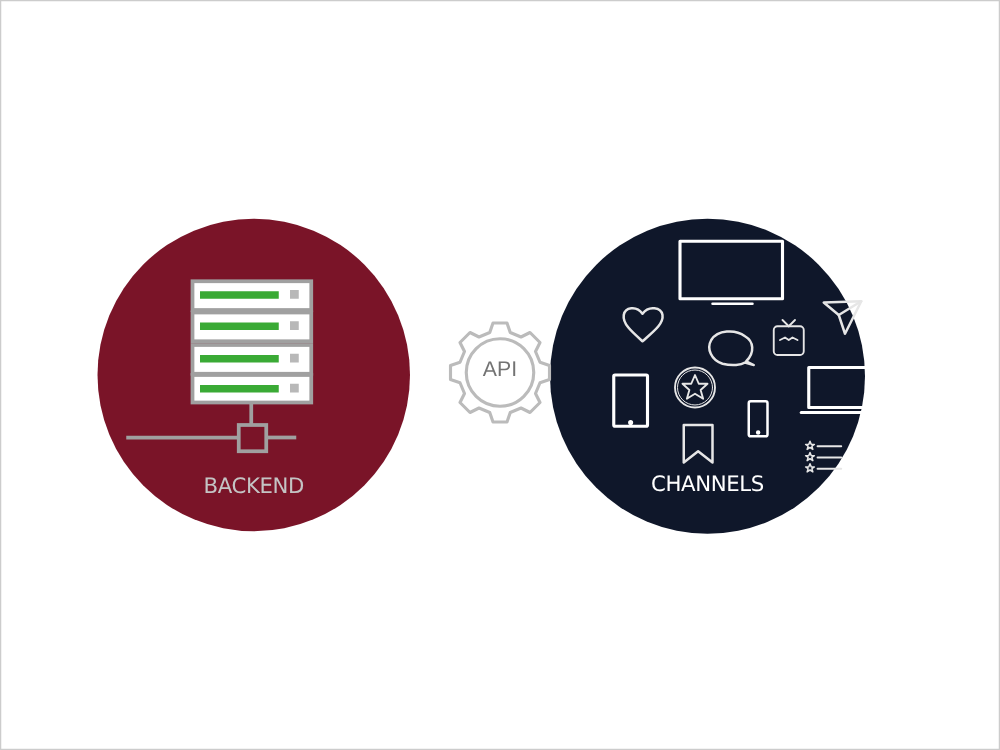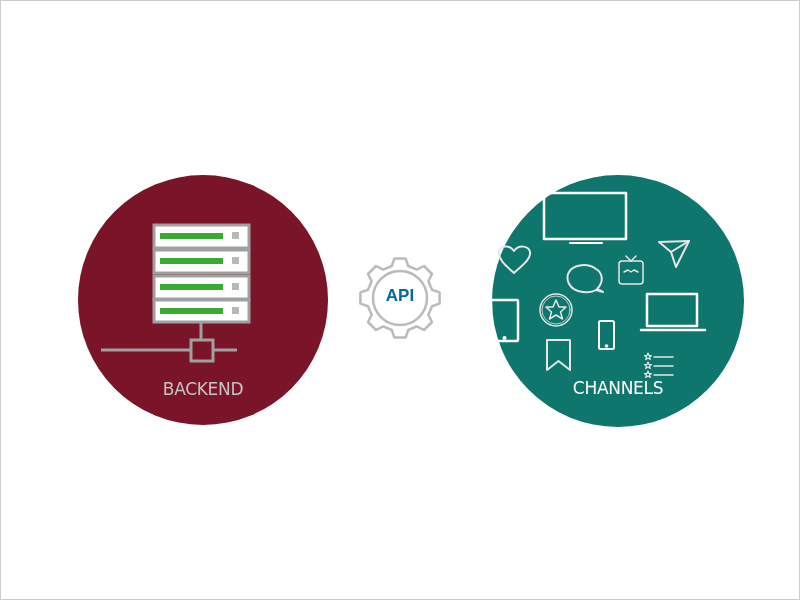--- a/index.html
+++ b/index.html
@@ -8,31 +8,31 @@
     font-family: "DejaVu Sans", sans-serif;
   }
   .frame {
     position: absolute; left: 0; top: 0; width: 798px; height: 598px;
     border: 1px solid #cccccc;
   }
   .circle {
     position: absolute; border-radius: 50%;
   }
   #backend-circle { left: 78px; top: 175px; width: 250px; height: 250px; background: #7a1428; }
-  #channels-circle { left: 492px; top: 175px; width: 252px; height: 252px; background: #0f766e; }
+  #channels-circle { left: 440px; top: 175px; width: 252px; height: 252px; background: #0f172a; }
   .circle-label {
     position: absolute; left: 0; width: 100%; text-align: center;
     font-family: "DejaVu Sans", sans-serif; font-size: 17px; letter-spacing: -0.3px;
   }
   #backend-label { top: 204px; color: #c4c4c4; }
   #channels-label { top: 203px; color: #ffffff; }
   svg.overlay { position: absolute; left: 0; top: 0; }
   .api-text {
     position: absolute; left: 370px; top: 286px; width: 60px; text-align: center;
-    font-family: "Liberation Sans", sans-serif; font-weight: bold; font-size: 17px; color: #0369a1;
+    font-family: "Liberation Sans", sans-serif; font-weight: normal; font-size: 17px; color: #737373;
   }
 </style>
 </head>
 <body>
 
 <div class="frame"></div>
 
 <div class="circle" id="backend-circle">
   <div class="circle-label" id="backend-label">BACKEND</div>
 </div>

